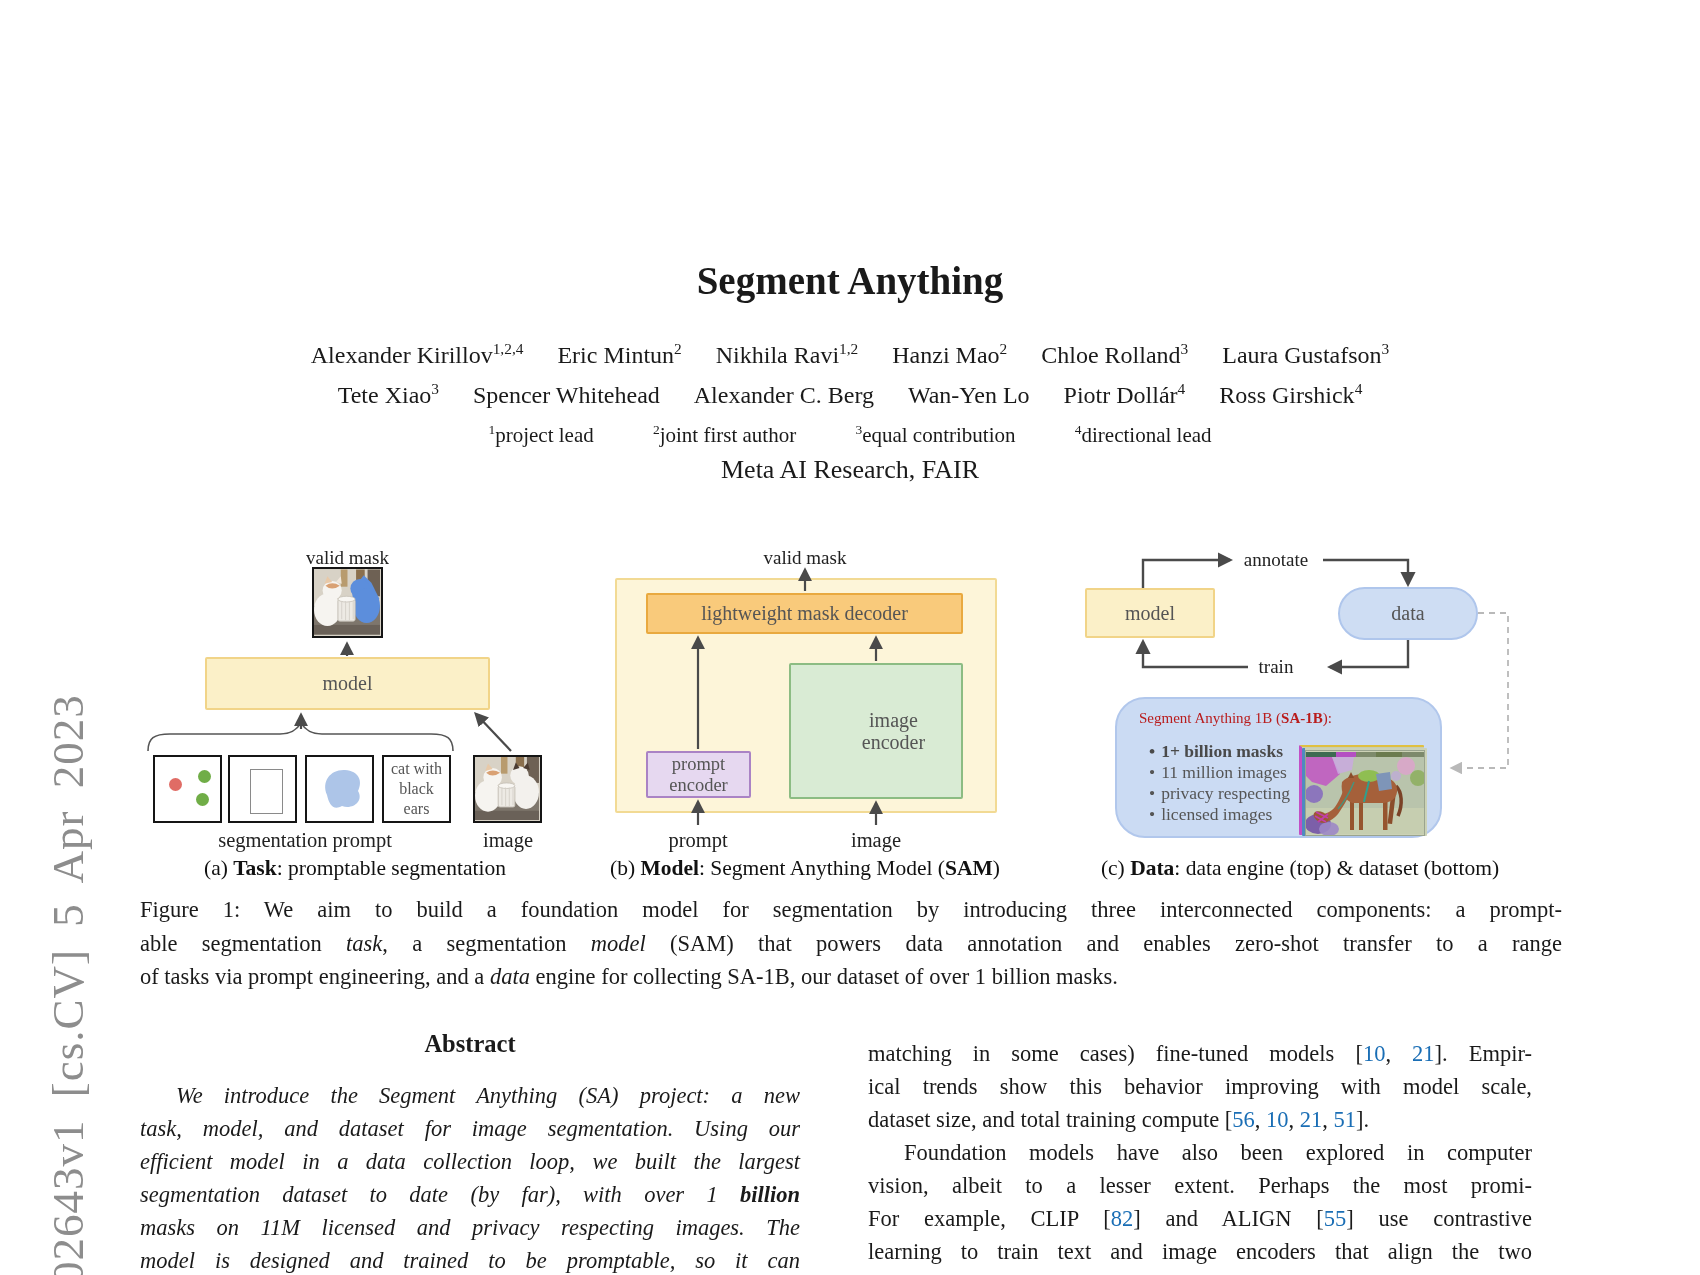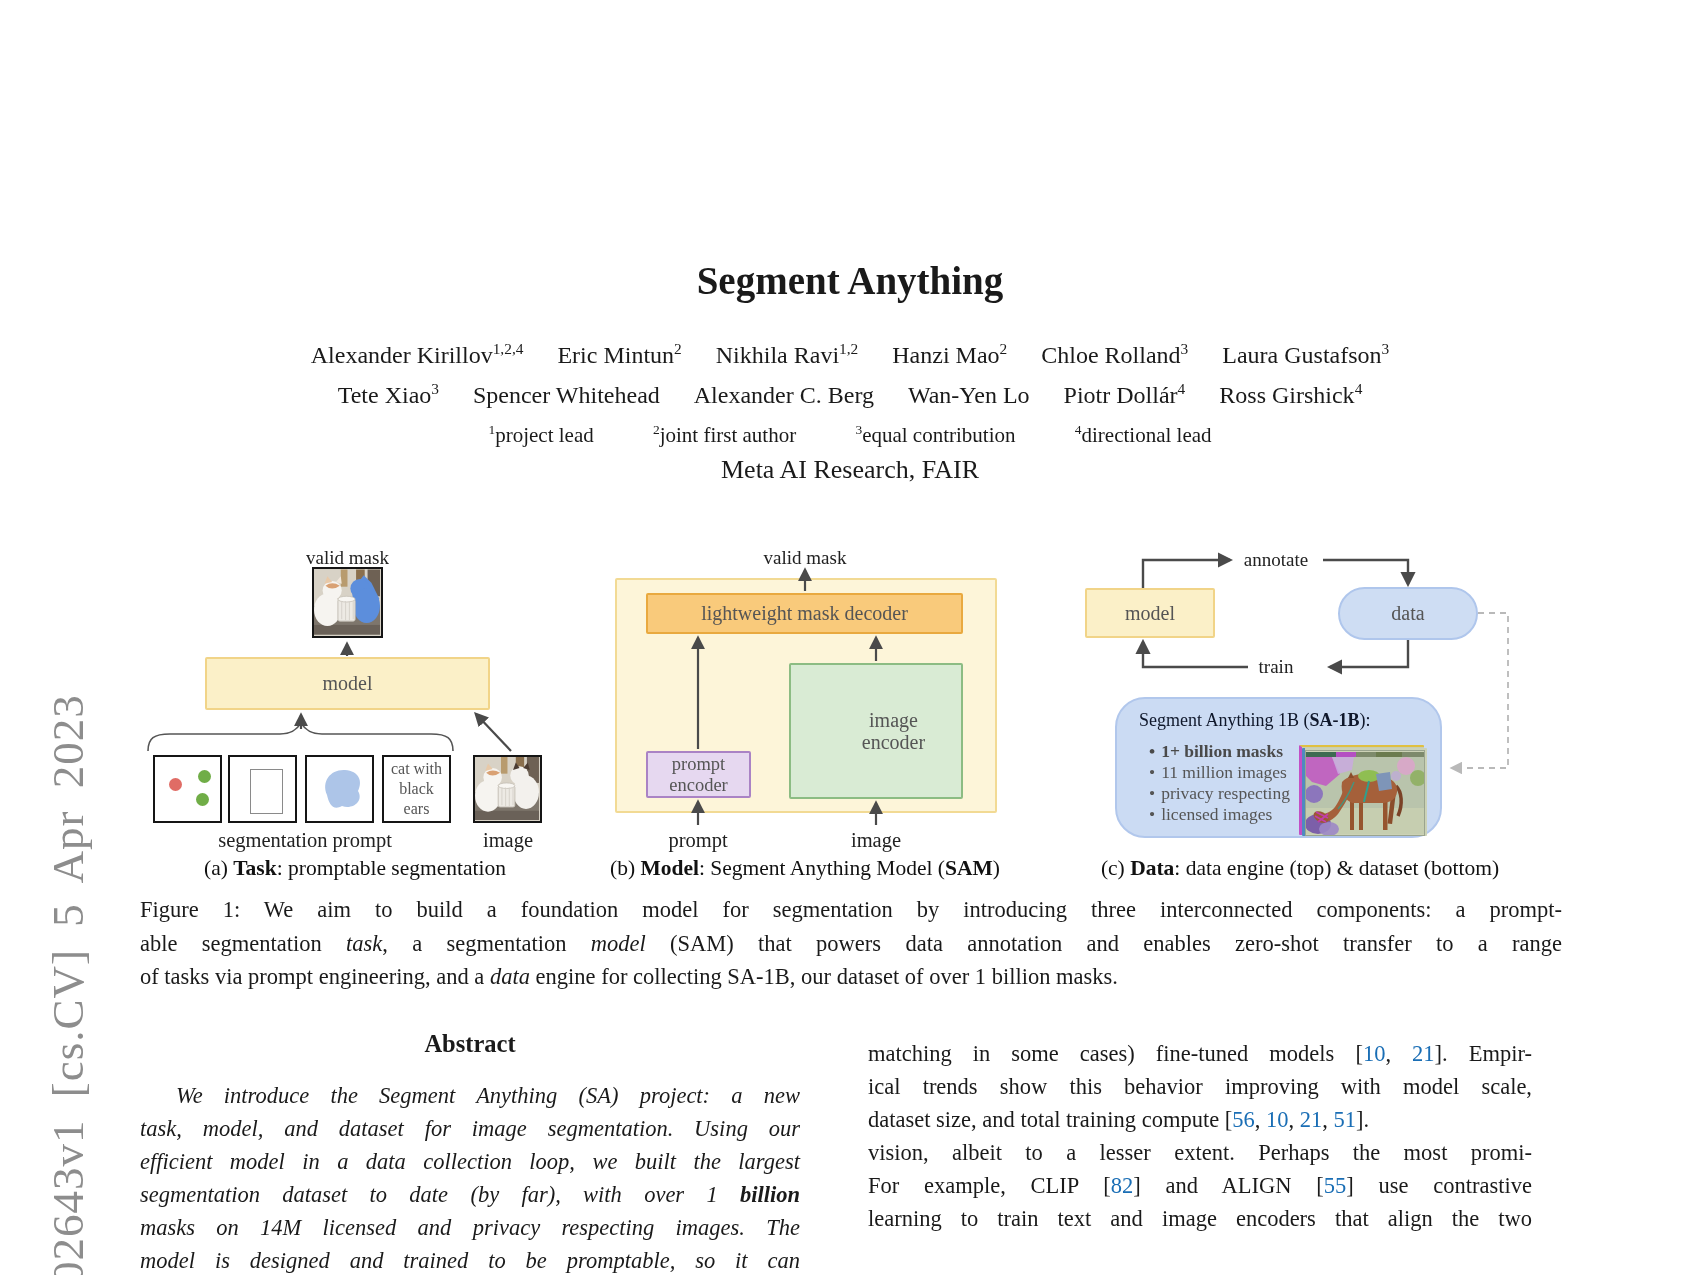--- a/index.html
+++ b/index.html
@@ -38,21 +38,21 @@
   .green{background:#D9EBD4;border:2px solid #8CBC83;}
   .bluecap{background:#CEDDF3;border:2px solid #AFC6EC;border-radius:27px;}
   .sabox{position:absolute;box-sizing:border-box;background:#CBDBF3;border:2px solid #B1C7EC;border-radius:30px;}
   .photo{position:absolute;box-sizing:border-box;border:2.5px solid #151515;overflow:hidden;background:#D8D2C6;}
   .pbox{position:absolute;box-sizing:border-box;width:69px;height:68px;background:#fff;border:2.5px solid #151515;}
   .dot{position:absolute;border-radius:50%;width:13px;height:13px;}
   .dot-red{background:#E06C65;} .dot-green{background:#70AD47;}
   .inner-rect{position:absolute;left:20px;top:12px;width:31px;height:43px;border:1.5px solid #8a8a8a;}
   .tprompt{position:absolute;left:0;top:0;width:100%;height:100%;display:flex;align-items:center;justify-content:center;
     font-size:16px;color:#555;text-align:center;line-height:1.25;padding:12px 3px;box-sizing:border-box;}
-  .sa-title{position:absolute;left:22px;top:11px;font-size:18px;color:#0f172a;}
+  .sa-title{position:absolute;left:22px;top:11px;font-size:15px;color:#b91c1c;}
   .sa-bullets{position:absolute;left:32px;top:42px;font-size:17.5px;color:#555;line-height:21px;}
   .sa-bullets .b1{font-weight:bold;color:#4a4a4a;}
   .bullet-dot{margin-right:6px;}
   .stackbg{position:absolute;border-radius:1px;}
   
   .subcap{position:absolute;top:856px;font-size:21.5px;text-align:center;color:#111;}
   .figcap{position:absolute;left:140px;top:893px;width:1422px;font-size:22.5px;line-height:33.5px;}
   .tl{text-align:justify;}
   .just{text-align-last:justify;}
   .it{font-style:italic;}
@@ -303,26 +303,27 @@
     <div class="tl just"><span>able segmentation </span><span class="it">task</span><span>, a segmentation </span><span class="it">model</span><span> (SAM) that powers data annotation and enables zero-shot transfer to a range</span></div>
     <div class="tl"><span>of tasks via prompt engineering, and a </span><span class="it">data</span><span> engine for collecting SA-1B, our dataset of over 1 billion masks.</span></div>
   </div>
 
   <div class="abs-head">Abstract</div>
   <div class="abs-body">
     <div class="tl just indent"><span>We introduce the Segment Anything (SA) project: a new</span></div>
     <div class="tl just"><span>task, model, and dataset for image segmentation. Using our</span></div>
     <div class="tl just"><span>efficient model in a data collection loop, we built the largest</span></div>
     <div class="tl just"><span>segmentation dataset to date (by far), with over 1 </span><span class="bi">billion</span></div>
-    <div class="tl just"><span>masks on 14M licensed and privacy respecting images. The</span></div>
+    <div class="tl just"><span>masks on 11M licensed and privacy respecting images. The</span></div>
     <div class="tl just"><span>model is designed and trained to be promptable, so it can</span></div>
   </div>
 
   <div class="rcol">
     <div class="tl just"><span>matching in some cases) fine-tuned models [</span><span class="cite">10</span><span>, </span><span class="cite">21</span><span>]. Empir-</span></div>
     <div class="tl just"><span>ical trends show this behavior improving with model scale,</span></div>
     <div class="tl"><span>dataset size, and total training compute [</span><span class="cite">56</span><span>, </span><span class="cite">10</span><span>, </span><span class="cite">21</span><span>, </span><span class="cite">51</span><span>].</span></div>
+    <div class="tl just indent"><span>Foundation models have also been explored in computer</span></div>
     <div class="tl just"><span>vision, albeit to a lesser extent.  Perhaps the most promi-</span></div>
     <div class="tl just"><span>For example, CLIP [</span><span class="cite">82</span><span>] and ALIGN [</span><span class="cite">55</span><span>] use contrastive</span></div>
     <div class="tl just"><span>learning to train text and image encoders that align the two</span></div>
   </div>
 
 </div>
 
 </body></html>

